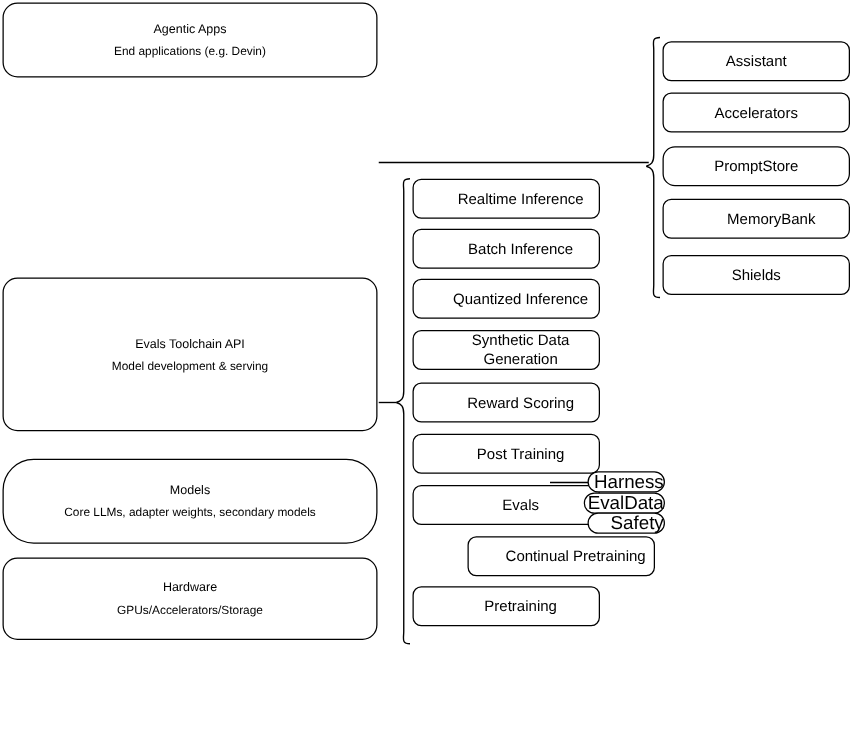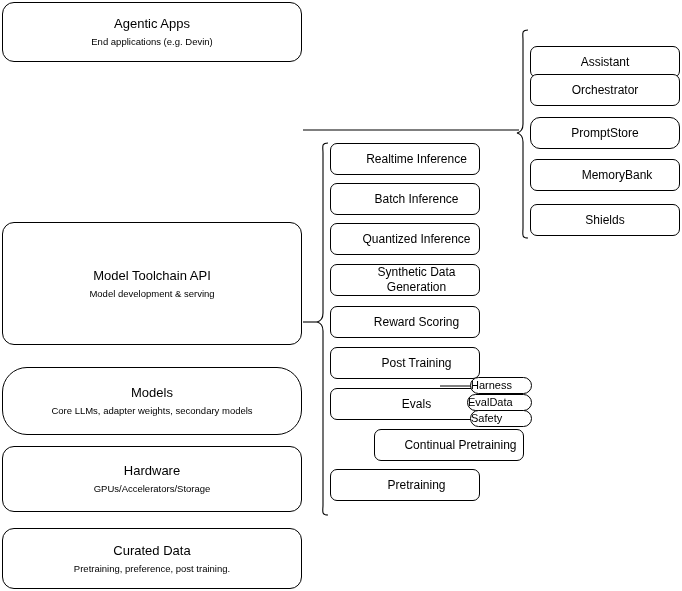--- a/index.html
+++ b/index.html
@@ -12,36 +12,36 @@
 
   .node{
     position:absolute;box-sizing:border-box;
     background:#ffffff;border:1px solid #000000;
     display:flex;flex-direction:column;align-items:center;justify-content:center;
     text-align:center;
   }
 
   
   .layer{left:2px;width:300px;border-radius:12px;}
-  .layer .title{font-size:13px;line-height:16px;}
+  .layer .title{font-size:10px;line-height:16px;}
   .layer .sub{font-size:9.5px;line-height:13px;margin-top:3px;}
 
   
   .cap{height:32px;border-radius:7px;}
   .cap .title{font-size:12px;line-height:15px;}
 
   .mid{left:330px;width:150px;padding-left:23px;}
   .rgt{left:530px;width:150px;}
 
   
   .pill{
     position:absolute;box-sizing:border-box;height:17px;
     background:#ffffff;border:1px solid #000000;border-radius:10px;
-    display:flex;align-items:center;justify-content:flex-start;
-    font-size:11px;line-height:13px;z-index:6;
+    display:flex;align-items:center;justify-content:flex-end;
+    font-size:15px;line-height:13px;z-index:6;
   }
 
   svg.wires{position:absolute;left:0;top:0;width:682px;height:591px;overflow:visible;pointer-events:none;}
   svg.wires path,svg.wires line{fill:none;stroke:#000000;stroke-width:1.1;}
 </style>
 </head>
 <body>
 
 <div id="stage">
 
@@ -72,38 +72,34 @@
     <line x1="440" y1="419" x2="474" y2="419"></line>
   </svg>
 
   <div class="node layer" style="top:2px;height:60px;">
     <div class="title">Agentic Apps</div>
     <div class="sub">End applications (e.g. Devin)</div>
   </div>
 
 
   <div class="node layer" style="top:222px;height:123px;">
-    <div class="title">Model Toolchain API</div>
+    <div class="title">Evals Toolchain API</div>
     <div class="sub">Model development &amp; serving</div>
   </div>
 
   <div class="node layer" style="top:367px;height:68px;border-radius:25px;">
     <div class="title">Models</div>
     <div class="sub">Core LLMs, adapter weights, secondary models</div>
   </div>
 
   <div class="node layer" style="top:446px;height:66px;">
     <div class="title">Hardware</div>
     <div class="sub">GPUs/Accelerators/Storage</div>
   </div>
 
-  <div class="node layer" style="top:528px;height:61px;">
-    <div class="title">Curated Data</div>
-    <div class="sub">Pretraining, preference, post training.</div>
-  </div>
 
   <div class="node cap mid" style="top:143px;">
     <div class="title">Realtime Inference</div>
   </div>
   <div class="node cap mid" style="top:183px;">
     <div class="title">Batch Inference</div>
   </div>
   <div class="node cap mid" style="top:223px;">
     <div class="title">Quantized Inference</div>
   </div>
@@ -129,25 +125,25 @@
   <div class="pill" style="left:470px;top:377px;width:62px;">
     <span>Harness</span>
   </div>
   <div class="pill" style="left:467px;top:394px;width:65px;">
     <span>EvalData</span>
   </div>
   <div class="pill" style="left:470px;top:410px;width:62px;">
     <span>Safety</span>
   </div>
 
-  <div class="node cap rgt" style="top:46px;">
+  <div class="node cap rgt" style="top:33px;">
     <div class="title">Assistant</div>
   </div>
   <div class="node cap rgt" style="top:74px;">
-    <div class="title">Orchestrator</div>
+    <div class="title">Accelerators</div>
   </div>
   <div class="node cap rgt" style="top:117px;border-radius:10px;">
     <div class="title">PromptStore</div>
   </div>
   <div class="node cap rgt" style="top:159px;padding-left:24px;">
     <div class="title">MemoryBank</div>
   </div>
   <div class="node cap rgt" style="top:204px;">
     <div class="title">Shields</div>
   </div>

